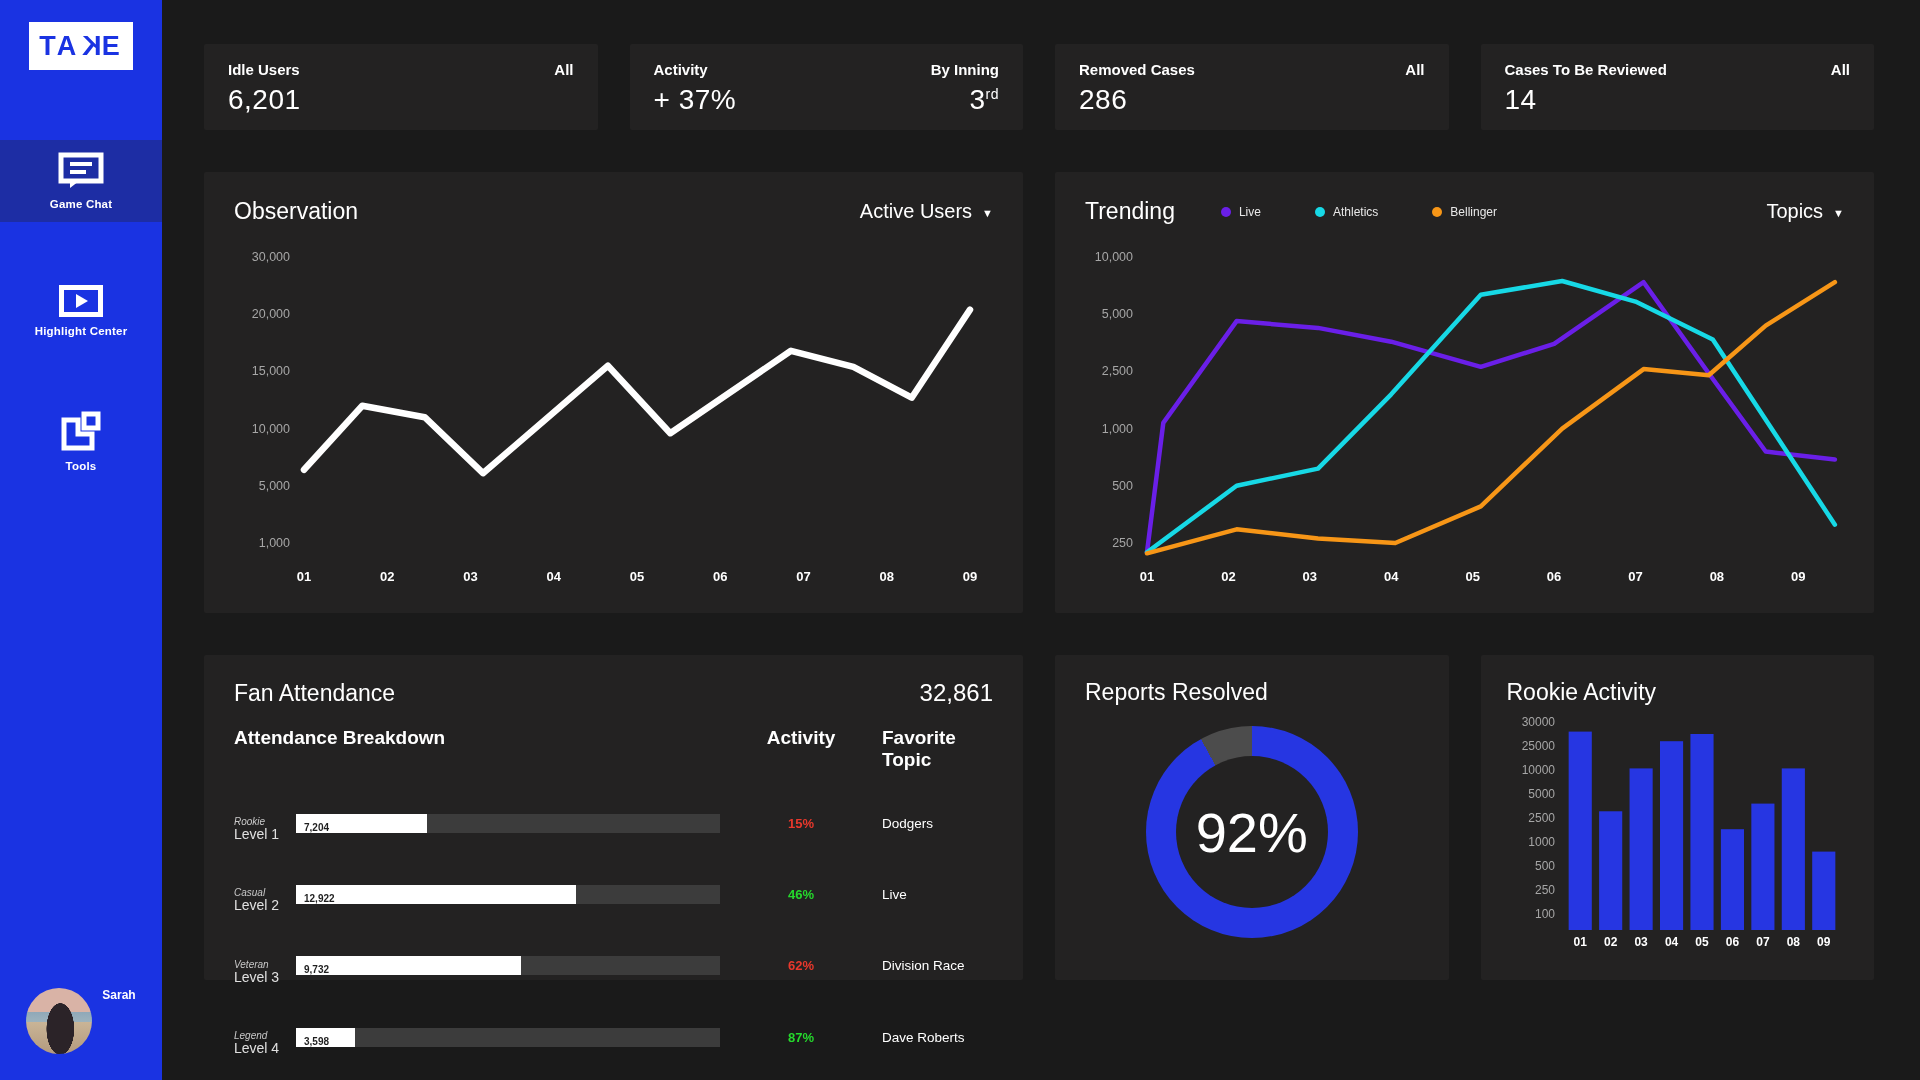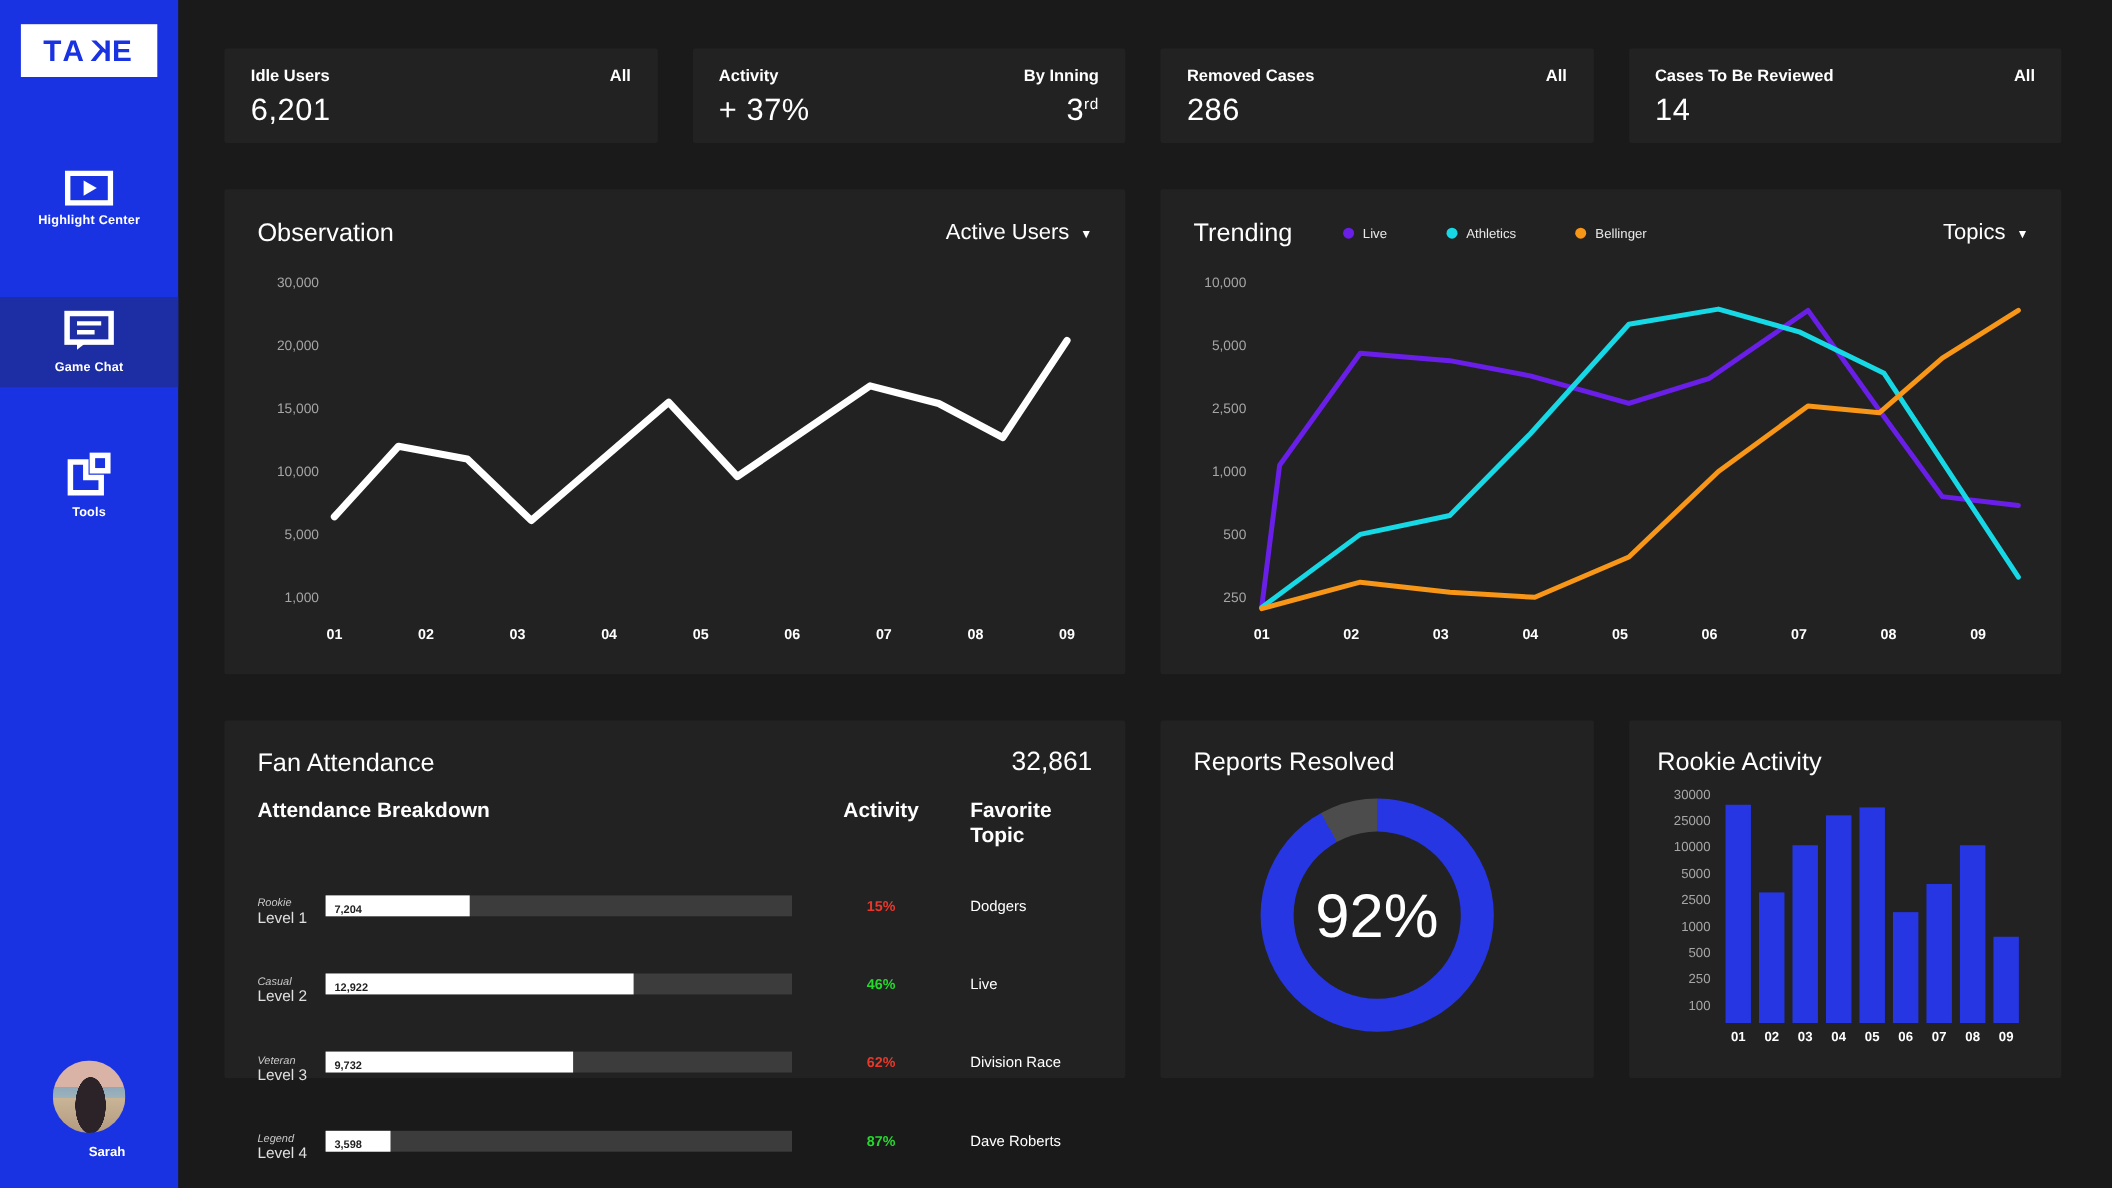--- a/index.html
+++ b/index.html
@@ -1,29 +1,29 @@
 <!DOCTYPE html>
 <html><head>
 <meta charset="utf-8">
 <style>
   * { margin:0; padding:0; box-sizing:border-box; }
   html,body { width:1920px; height:1080px; overflow:hidden; }
   body { background:#1a1a1a; font-family:"Liberation Sans", sans-serif; color:#fff; display:flex; }
 
   
   .sidebar { width:162px; height:1080px; background:#1a33e2; display:flex; flex-direction:column; align-items:center; flex-shrink:0; }
-  .logo { margin-top:22px; width:124px; height:48px; background:#fff; display:flex; align-items:center; justify-content:center;
+  .logo { margin-top:22px; width:104px; height:48px; background:#fff; display:flex; align-items:center; justify-content:center;
           color:#1a33e2; font-size:27px; font-weight:bold; letter-spacing:3px; }
   .logo .flip { display:inline-block; transform:scaleX(-1); }
   .nav { margin-top:70px; width:100%; display:flex; flex-direction:column; align-items:center; }
   .nav-item { width:100%; height:82px; display:flex; flex-direction:column; align-items:center; justify-content:center; gap:8px; cursor:pointer; margin-bottom:48px; }
   .nav-item.active { background:#1d2da4; }
   .nav-label { font-size:11.5px; font-weight:bold; letter-spacing:.2px; }
   .nav-icon svg { display:block; }
-  .profile { margin-top:auto; padding-bottom:26px; display:flex; flex-direction:column; align-items:flex-end; gap:10px; }
+  .profile { margin-top:auto; padding-bottom:26px; display:flex; flex-direction:row; align-items:flex-start; gap:10px; }
   .avatar { width:66px; height:66px; border-radius:50%; overflow:hidden;
             background:
               radial-gradient(ellipse 14px 26px at 52% 62%, #2b2328 98%, transparent 100%),
               linear-gradient(180deg, #d9b3a6 0%, #d9b3a6 36%, #8fa8b8 36%, #9db3bd 52%, #c9b496 52%, #b39a7e 100%); }
   .profile-name { font-size:12px; font-weight:bold; }
 
   
   .main { flex:1; padding:44px 46px 0 42px; }
   .grid { display:grid; grid-template-columns:repeat(4,1fr); gap:42px 32px; }
   .card { background:#232222; border-radius:2px; }
@@ -76,39 +76,39 @@
 </head>
 <body>
 
 <aside class="sidebar">
   <div class="logo">
     <span>TA</span>
       <span class="flip">K</span>
       <span>E</span>
   </div>
   <nav class="nav">
-    <div class="nav-item">
-      <span class="nav-icon">
-        <svg width="44" height="32" viewBox="0 0 44 32">
-            <rect x="2.5" y="2.5" width="39" height="27" fill="none" stroke="#fff" stroke-width="5"></rect>
-            <path d="M17 9 L29 16 L17 23 Z" fill="#fff"></path>
-          </svg>
-      </span>
-      <span class="nav-label">Highlight Center</span>
-    </div>
     <div class="nav-item active">
       <span class="nav-icon">
         <svg width="46" height="38" viewBox="0 0 46 38">
             <rect x="3" y="3" width="40" height="26" fill="none" stroke="#fff" stroke-width="5"></rect>
             <path d="M12 29 L12 36 L21 29 Z" fill="#fff"></path>
             <line x1="12" y1="12" x2="34" y2="12" stroke="#fff" stroke-width="4"></line>
             <line x1="12" y1="20" x2="28" y2="20" stroke="#fff" stroke-width="4"></line>
           </svg>
       </span>
       <span class="nav-label">Game Chat</span>
+    </div>
+    <div class="nav-item">
+      <span class="nav-icon">
+        <svg width="44" height="32" viewBox="0 0 44 32">
+            <rect x="2.5" y="2.5" width="39" height="27" fill="none" stroke="#fff" stroke-width="5"></rect>
+            <path d="M17 9 L29 16 L17 23 Z" fill="#fff"></path>
+          </svg>
+      </span>
+      <span class="nav-label">Highlight Center</span>
     </div>
     <div class="nav-item">
       <span class="nav-icon">
         <svg width="42" height="42" viewBox="0 0 42 42">
             <path d="M4 10 L18 10 L18 24 L32 24 L32 38 L4 38 Z" fill="none" stroke="#fff" stroke-width="5"></path>
             <rect x="24" y="4" width="14" height="14" fill="none" stroke="#fff" stroke-width="5"></rect>
           </svg>
       </span>
       <span class="nav-label">Tools</span>
     </div>

